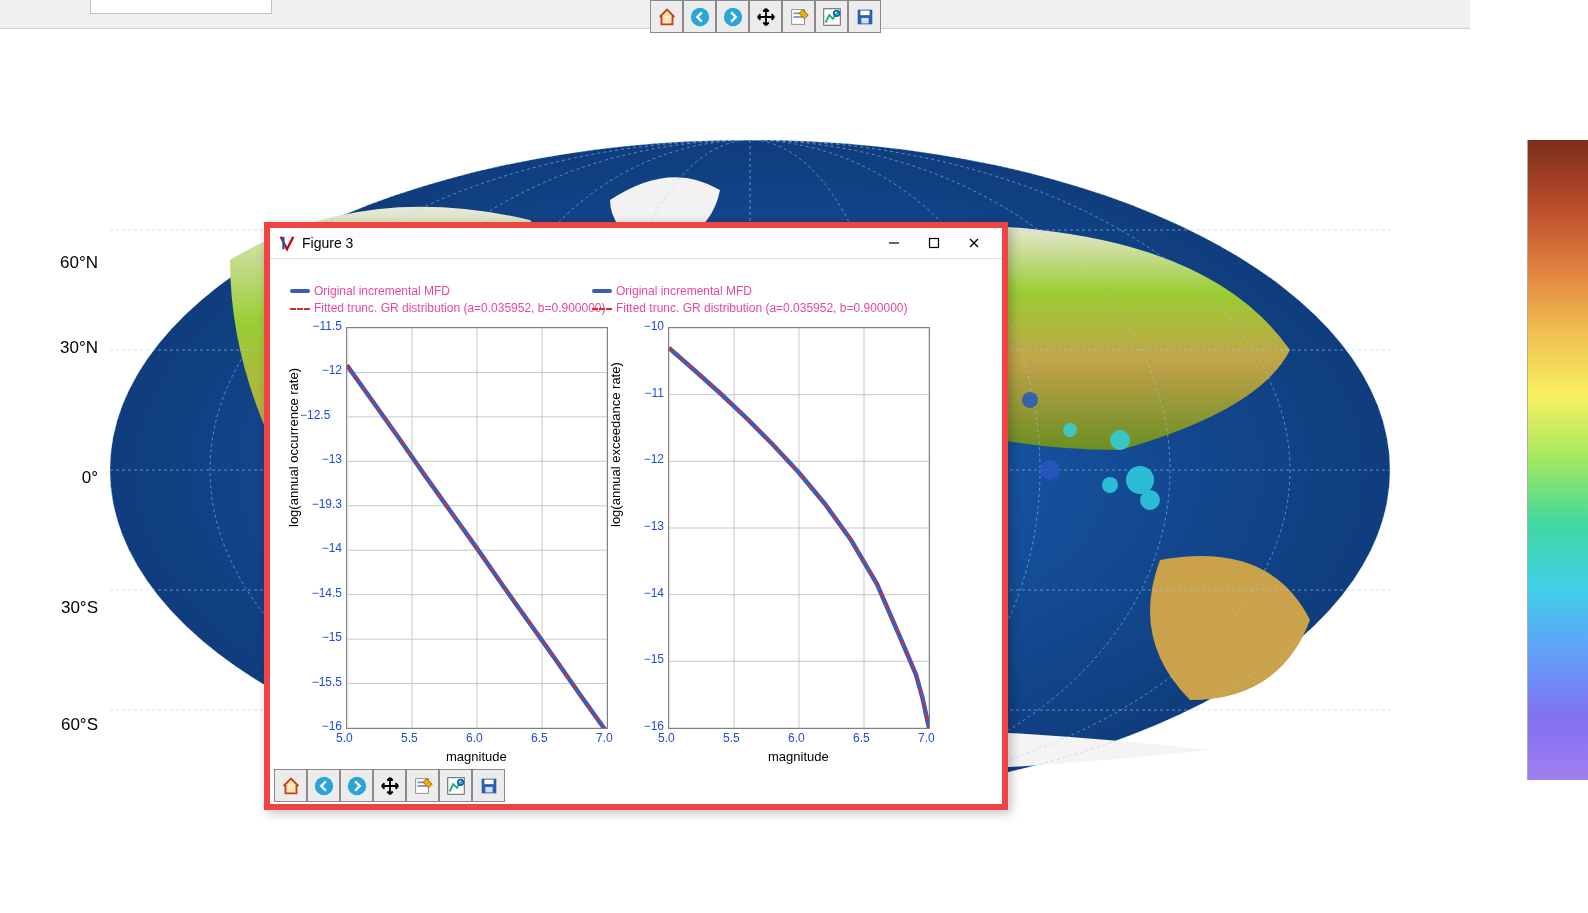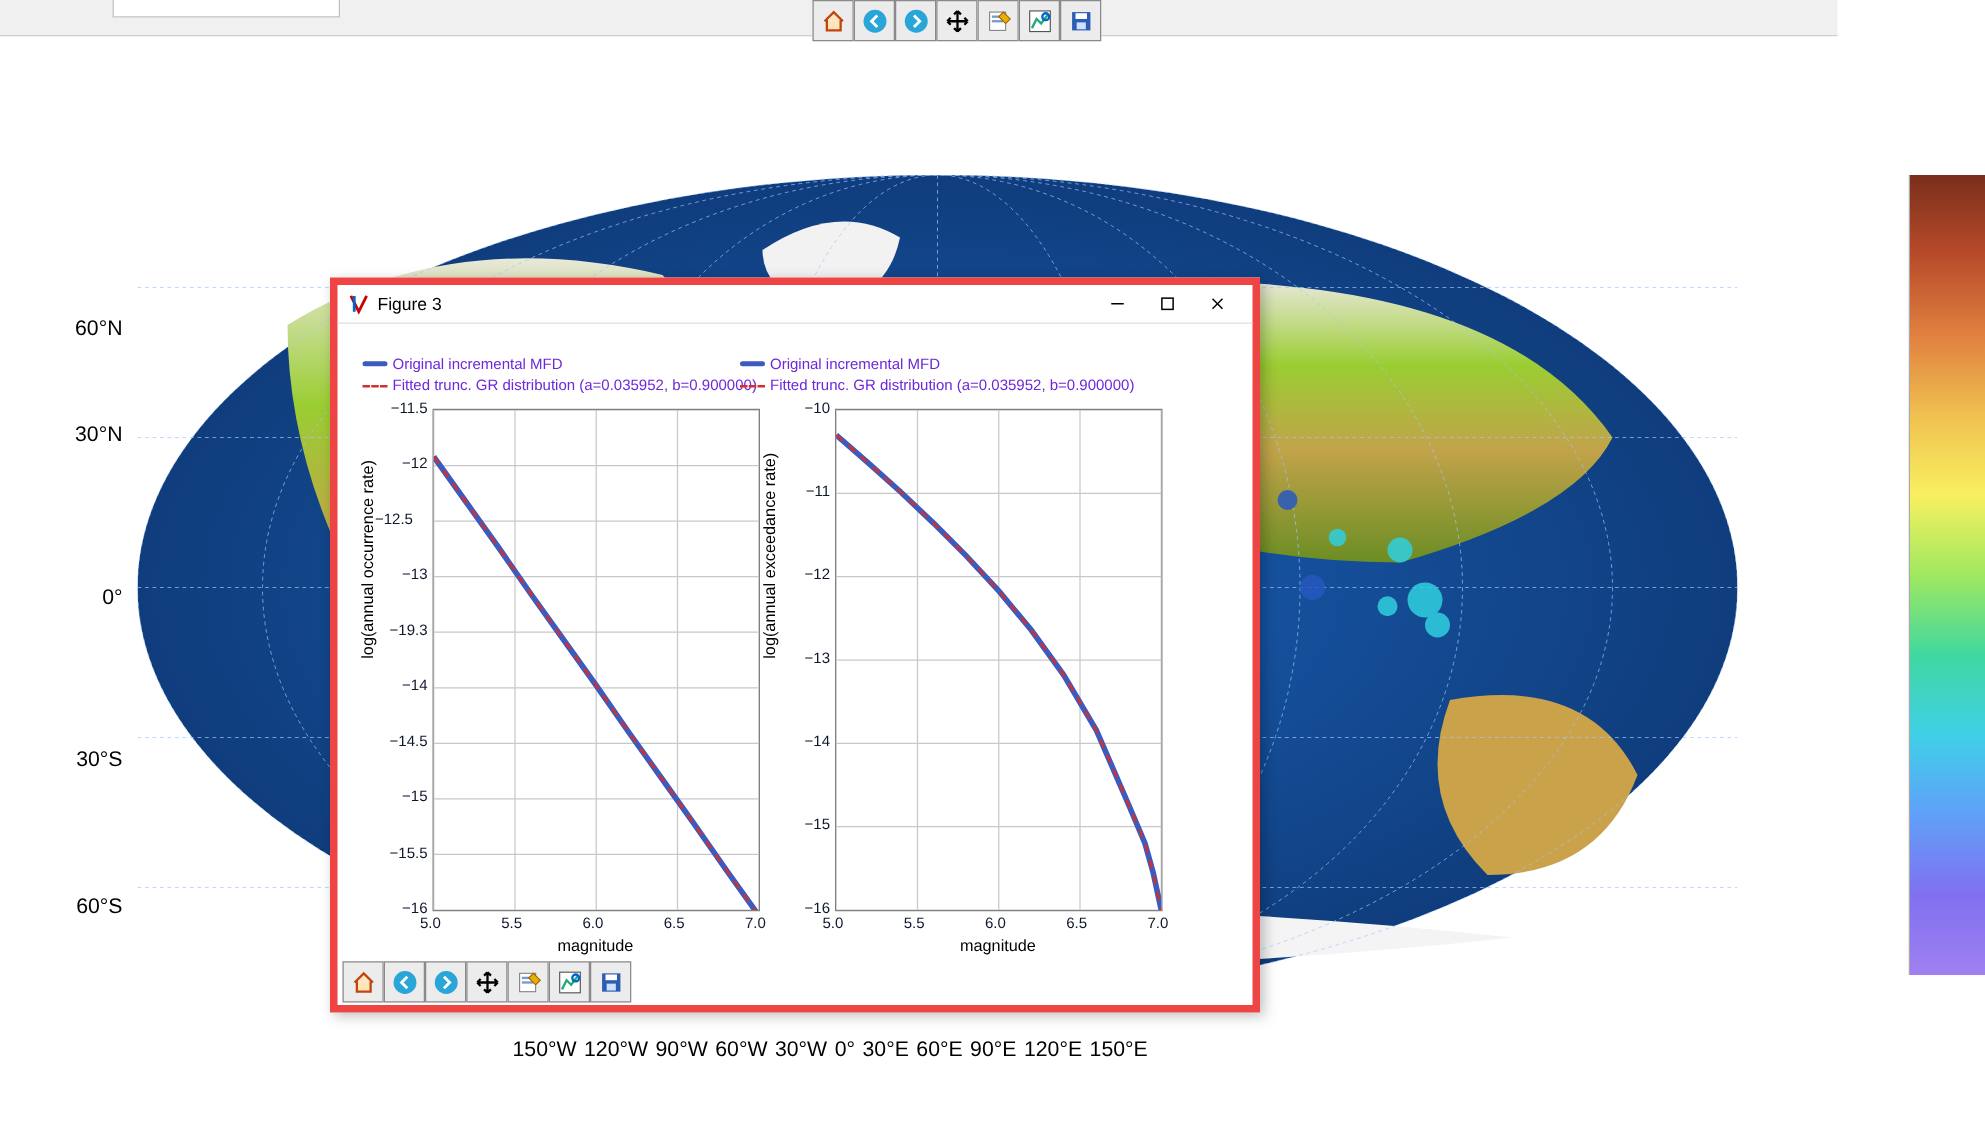--- a/index.html
+++ b/index.html
@@ -23,23 +23,23 @@
   .fig-title .tk-ico{width:18px;height:18px;margin-right:6px;}
   .fig-title .ttl{flex:0 0 auto;font-size:14px;}
   .fig-title .spacer{flex:1;}
   .winbtn{width:40px;height:28px;display:flex;align-items:center;justify-content:center;font-size:14px;color:#000;}
   .winbtn svg{width:12px;height:12px;}
   .fig-body{position:relative;height:506px;}
   .fig-toolbar{position:absolute;left:4px;bottom:2px;display:flex;}
   
   .axes{position:absolute;border:1px solid #808080;}
   .axes .grid line{stroke:#c8c8c8;stroke-width:1;}
-  .tick-label{position:absolute;font-size:12px;color:#0f172a;}
+  .tick-label{position:absolute;font-size:12px;color:#1d4ed8;}
   .axis-label{position:absolute;font-size:13px;color:#000;}
-  .legend-text{position:absolute;font-size:12px;color:#6d28d9;white-space:nowrap;}
+  .legend-text{position:absolute;font-size:12px;color:#ec4899;white-space:nowrap;}
   .legend-line{position:absolute;height:4px;background:#3b5bbf;border-radius:2px;}
   .legend-dash{position:absolute;height:0;border-top:2px dashed #d03030;}
 </style>
 </head>
 <body>
 
 <div class="top-strip">
   <div class="cutcell"></div>
 </div>
 <div class="top-toolbar" id="top-toolbar">
@@ -142,21 +142,20 @@
   </div>
 
   <div id="lat-labels">
       <div class="lat-label" style="left: 38px; top: 115px; margin-top: 48px;">60°N</div>
       <div class="lat-label" style="left: 38px; top: 248px;">30°N</div>
       <div class="lat-label" style="left: 38px; top: 378px;">0°</div>
       <div class="lat-label" style="left: 38px; top: 508px;">30°S</div>
       <div class="lat-label" style="left: 38px; top: 625px;">60°S</div>
     </div>
 
-  <div class="lon-row" id="lon-labels"><span>150°W</span><span>120°W</span><span>90°W</span><span>60°W</span><span>30°W</span><span>0°</span><span>30°E</span><span>60°E</span><span>90°E</span><span>120°E</span><span>150°E</span></div>
 </div>
 
 <div class="cbar"></div>
 
 <div class="fig-window">
   <div class="fig-title">
     <svg class="tk-ico" viewBox="0 0 20 20">
         <path d="M3 3 L10 17 L17 3" stroke="#c00" stroke-width="2.5" fill="none"></path>
         <path d="M6 3 L6 17" stroke="#06c" stroke-width="2.5"></path>
       </svg>

